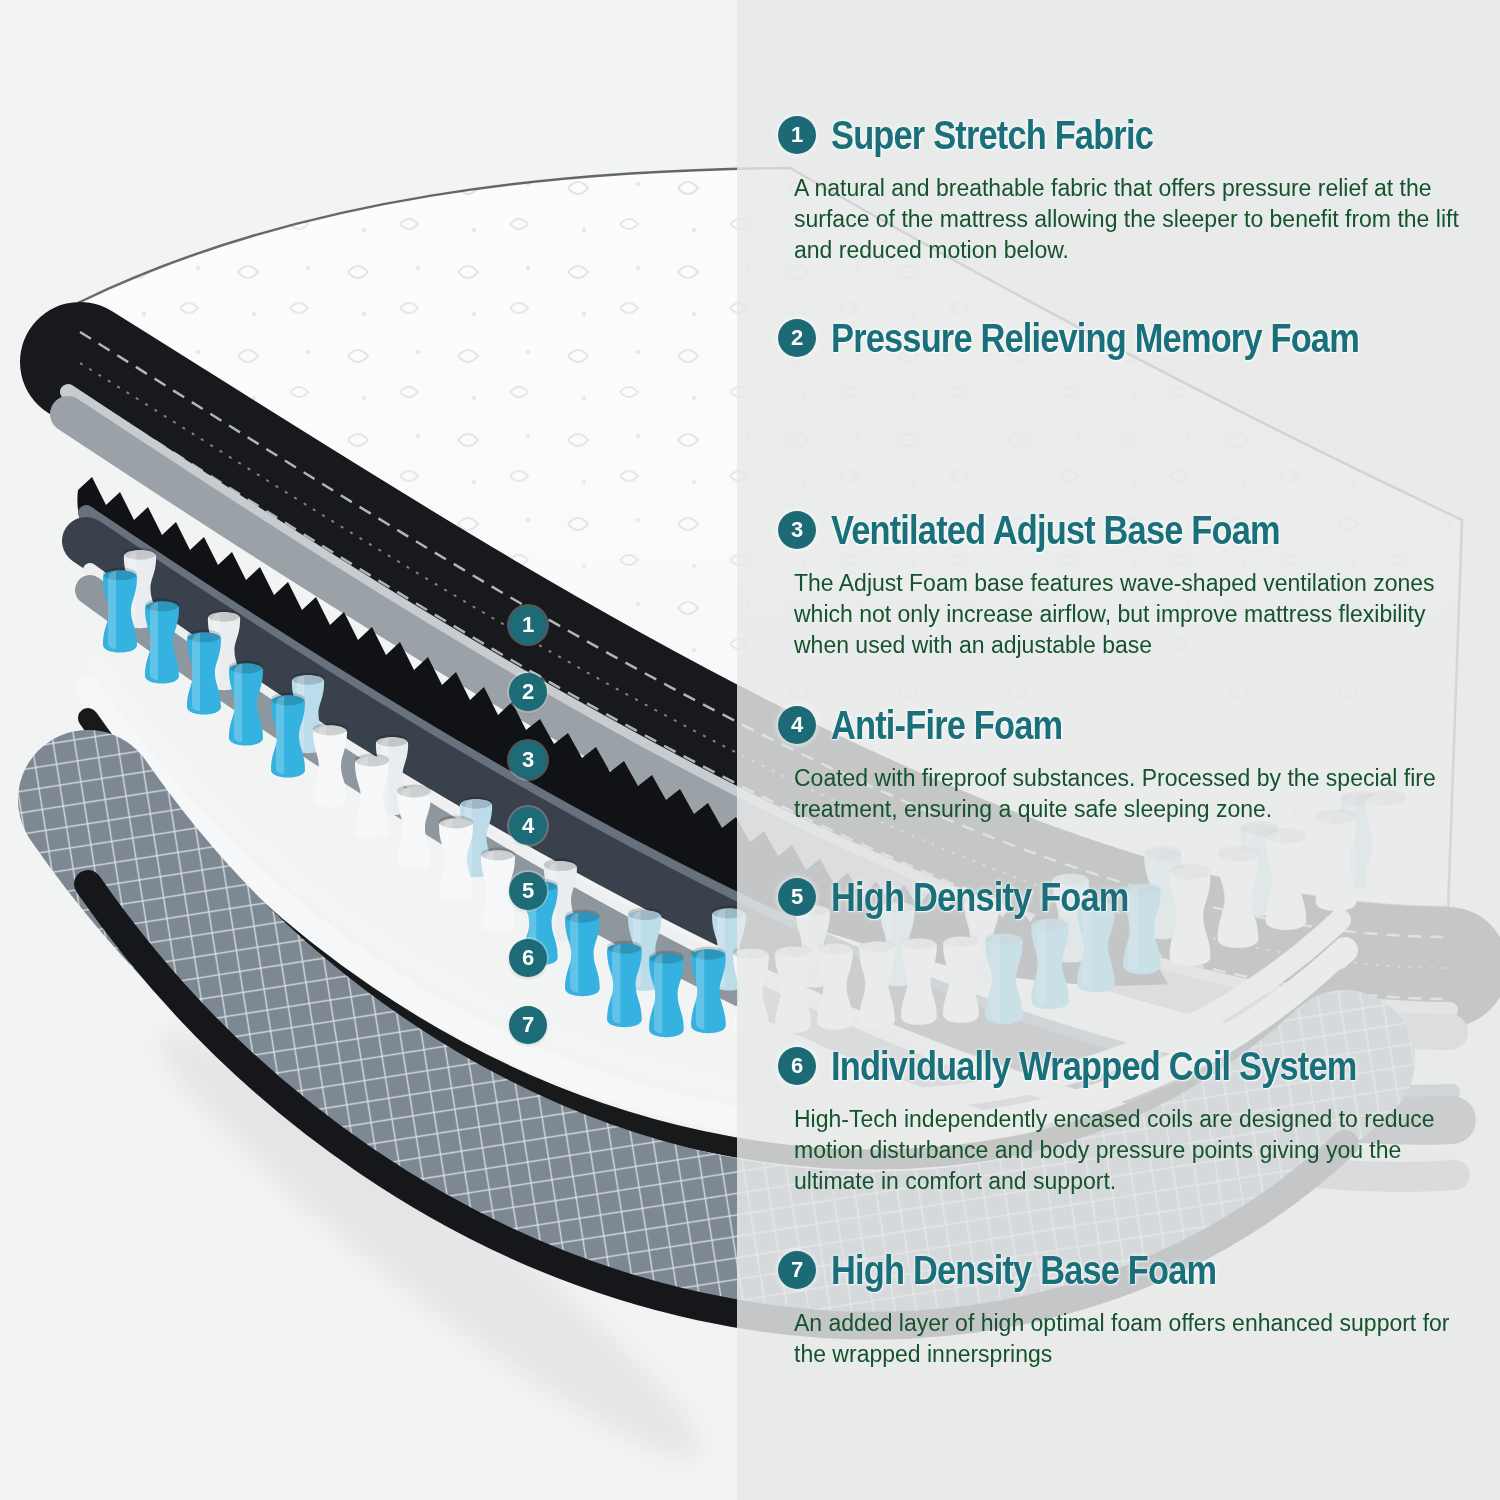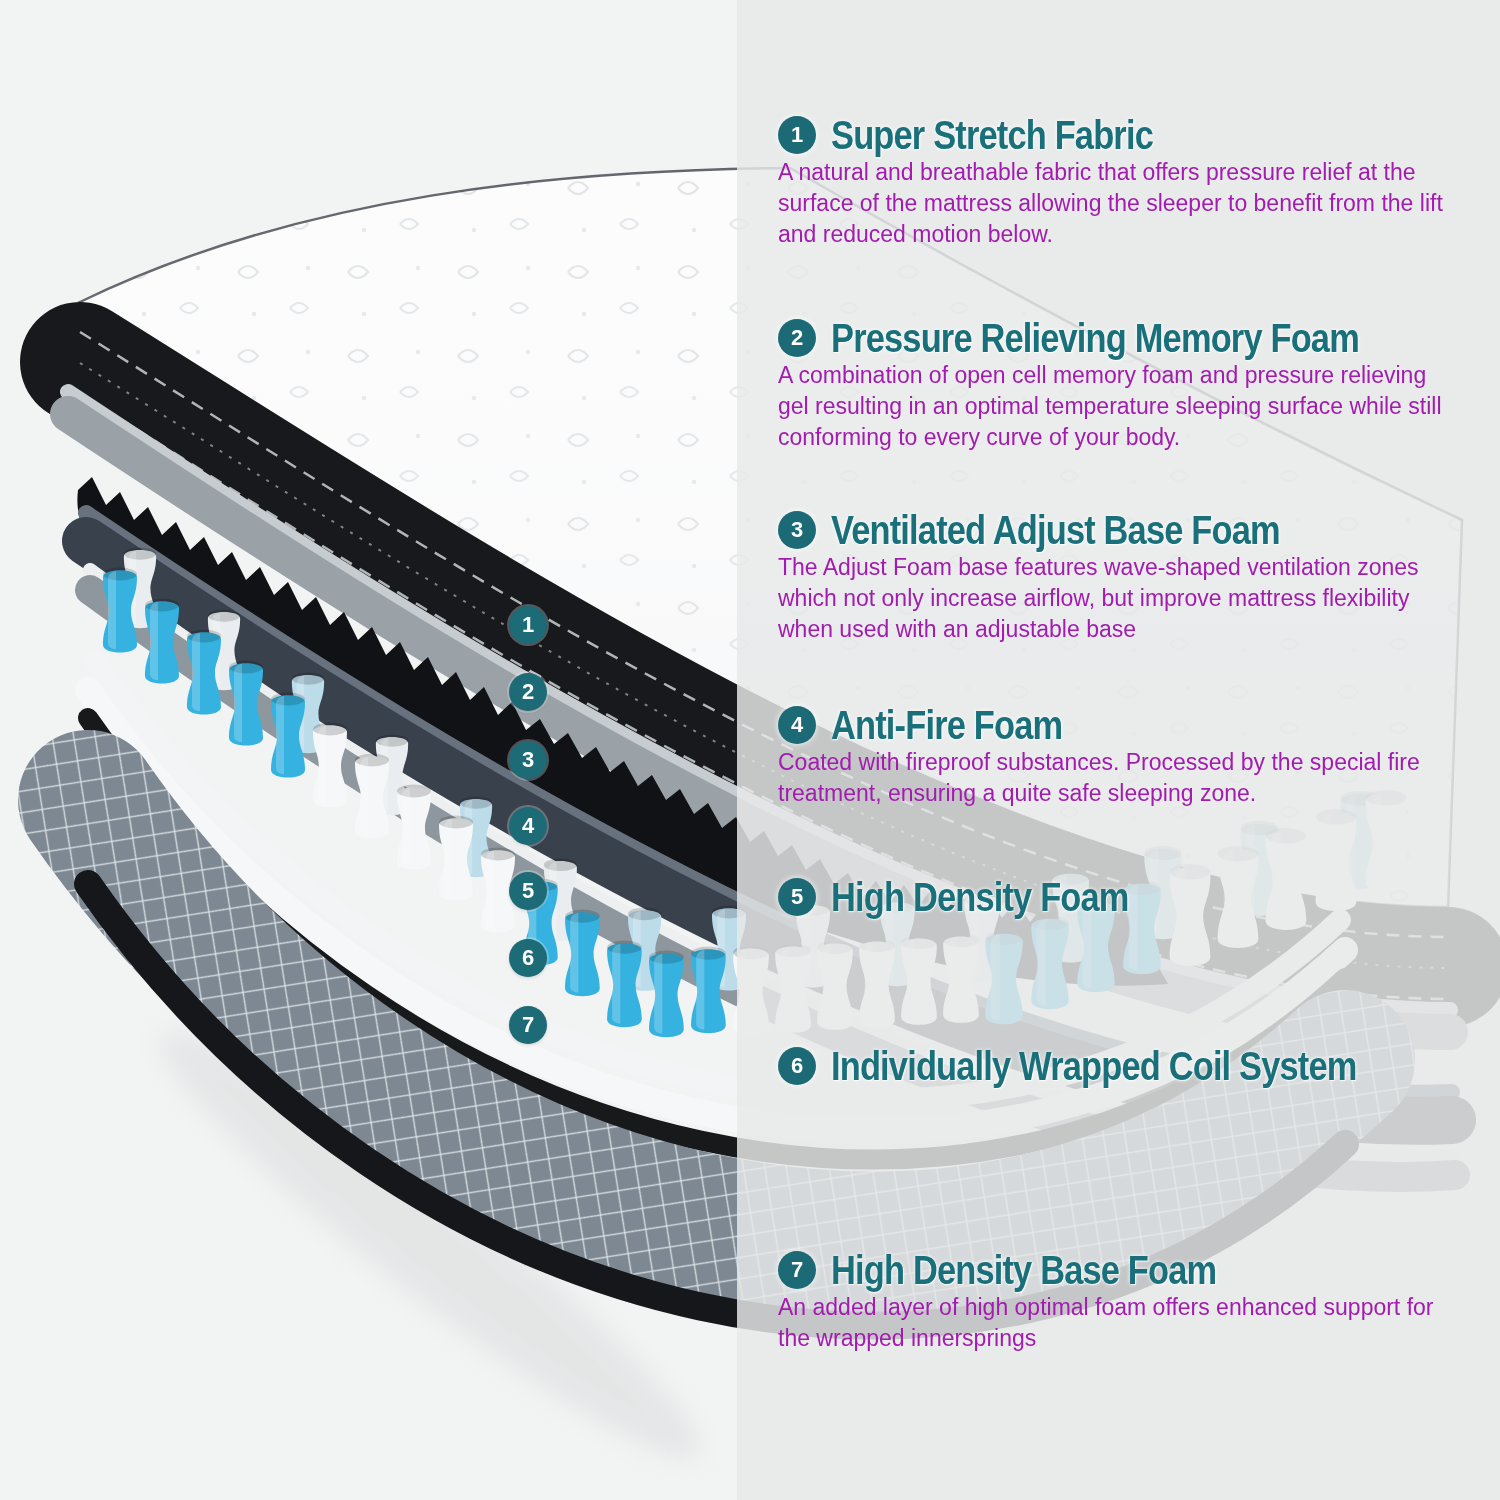--- a/index.html
+++ b/index.html
@@ -17,21 +17,21 @@
   .section{position:absolute;left:41px;width:700px;}
   .shead{display:flex;align-items:center;gap:15px;}
   .num-badge{flex:0 0 38px;width:38px;height:38px;border-radius:50%;
     background:#1c6a76;color:#fff;font-size:22px;font-weight:bold;
     display:flex;align-items:center;justify-content:center;
     box-shadow:0 0 6px rgba(255,255,255,.9);}
   .section h2{margin:0;font-size:41px;line-height:44px;font-weight:bold;color:#19707b;
     letter-spacing:-1px;white-space:nowrap;
     transform:scaleX(.84);transform-origin:left center;
     text-shadow:0 0 5px rgba(255,255,255,.95), 1px 1px 0 rgba(255,255,255,.7);}
-  .section p{margin:0;width:682px;font-size:23px;line-height:31px;color:#a21caf;}
+  .section p{margin:16px;width:682px;font-size:23px;line-height:31px;color:#14532d;}
   .body-offset{margin-left:53px;margin-top:16px;}
 </style>
 </head>
 <body>
 
 <div id="stage">
 
   <svg id="mattress-svg" width="1500" height="1500" viewBox="0 0 1500 1500">
     <defs>
       <pattern id="quiltPat" patternUnits="userSpaceOnUse" width="110" height="84">
@@ -193,21 +193,20 @@
       <p class="body-offset">A natural and breathable fabric that offers pressure relief at the surface of the mattress allowing the sleeper to benefit from the lift and reduced motion below.</p>
     </div>
 
     <div class="section" style="top:316px;">
       <div class="shead">
         <div class="num-badge">
             <span>2</span>
           </div>
         <h2>Pressure Relieving Memory Foam</h2>
       </div>
-      <p class="body-offset">A combination of open cell memory foam and pressure relieving gel resulting in an optimal temperature sleeping surface while still conforming to every curve of your body.</p>
     </div>
 
     <div class="section" style="top:508px;">
       <div class="shead">
         <div class="num-badge">
             <span>3</span>
           </div>
         <h2>Ventilated Adjust Base Foam</h2>
       </div>
       <p class="body-offset">The Adjust Foam base features wave-shaped ventilation zones which not only increase airflow, but improve mattress flexibility when used with an adjustable base</p>
@@ -232,20 +231,21 @@
       </div>
     </div>
 
     <div class="section" style="top:1044px;">
       <div class="shead">
         <div class="num-badge">
             <span>6</span>
           </div>
         <h2>Individually Wrapped Coil System</h2>
       </div>
+      <p class="body-offset">High-Tech independently encased coils are designed to reduce motion disturbance and body pressure points giving you the ultimate in comfort and support.</p>
     </div>
 
     <div class="section" style="top:1248px;">
       <div class="shead">
         <div class="num-badge">
             <span>7</span>
           </div>
         <h2>High Density Base Foam</h2>
       </div>
       <p class="body-offset">An added layer of high optimal foam offers enhanced support for the wrapped innersprings</p>

